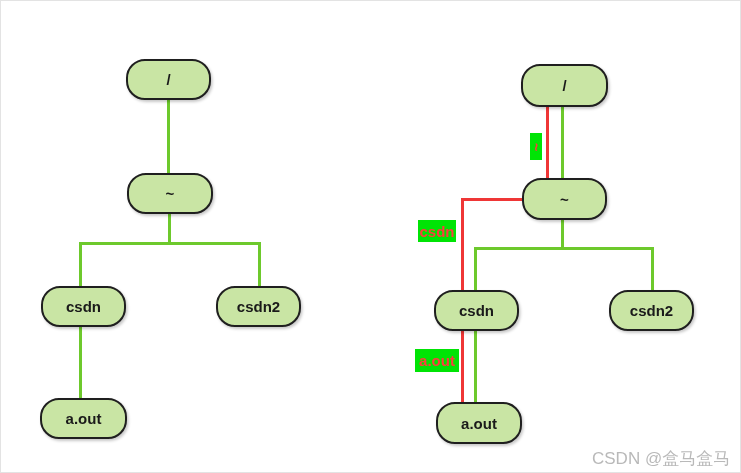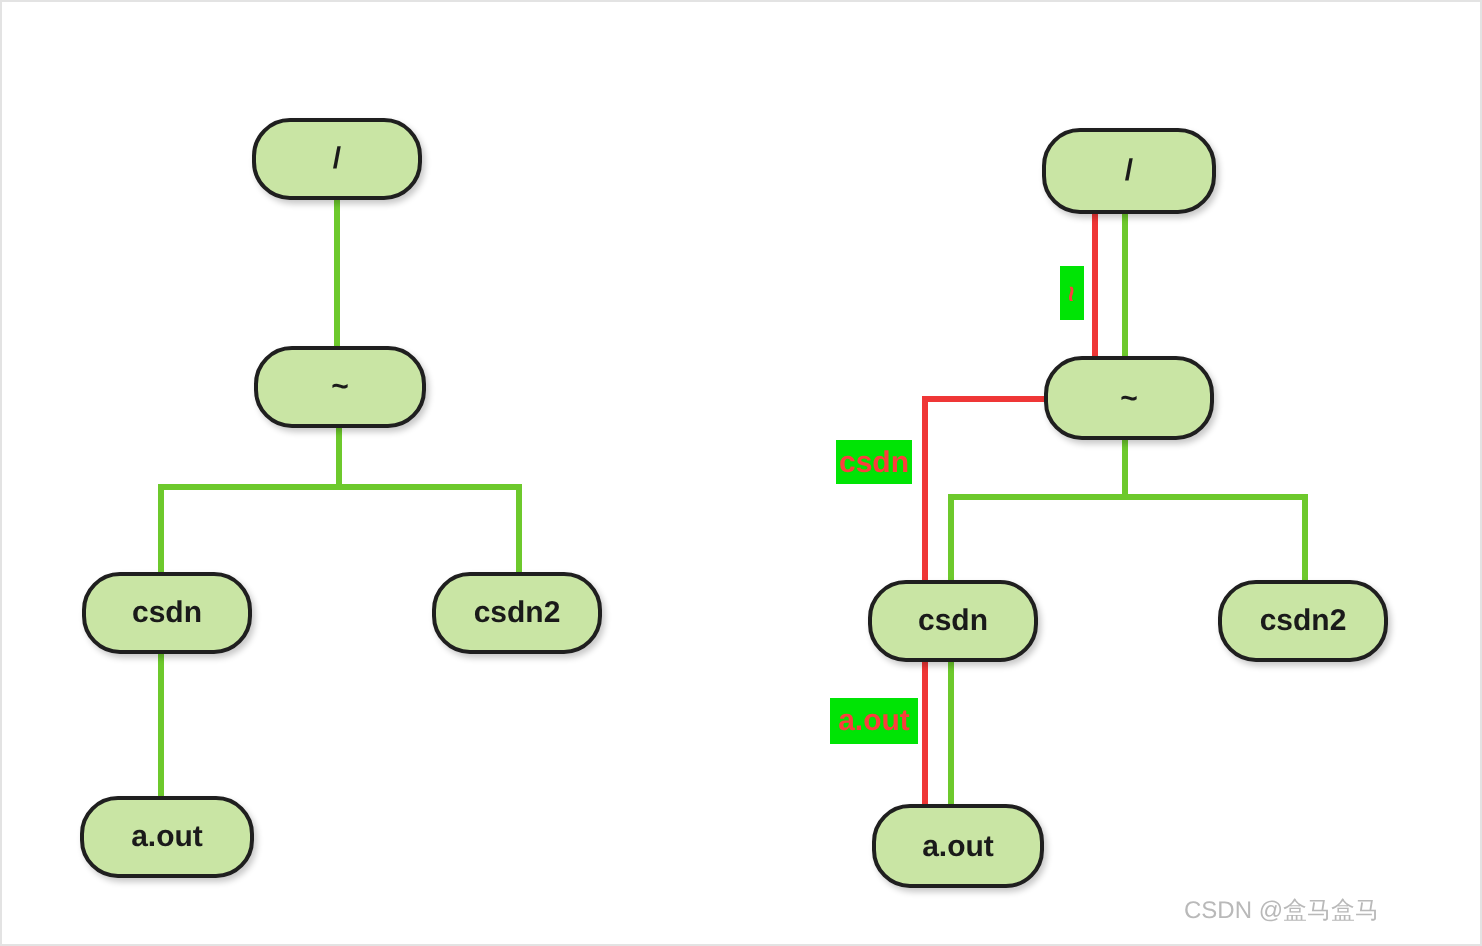--- a/index.html
+++ b/index.html
@@ -22,21 +22,21 @@
   .edge.red{background:var(--edge-red,#ef3636);}
   .hl{
     position:absolute;z-index:3;box-sizing:border-box;
     background:var(--highlight-bg,#00e405);color:var(--highlight-text,#fc3d3d);
     font-weight:bold;font-size:15px;line-height:1;
     display:flex;align-items:center;justify-content:center;
   }
   .hl.rot span{display:inline-block;transform:rotate(90deg);font-size:14px;}
   .watermark{
     position:absolute;z-index:1;color:var(--watermark,#b9b9b9);
-    font-size:12px;white-space:nowrap;
+    font-size:17px;white-space:nowrap;
   }
 </style>
 </head>
 <body>
 
 <div class="canvas">
 
   <div class="edge green" style="left:166px;top:99px;width:3px;height:73px;"></div>
   <div class="edge green" style="left:167px;top:213px;width:3px;height:30px;"></div>
   <div class="edge green" style="left:78px;top:241px;width:182px;height:3px;"></div>

